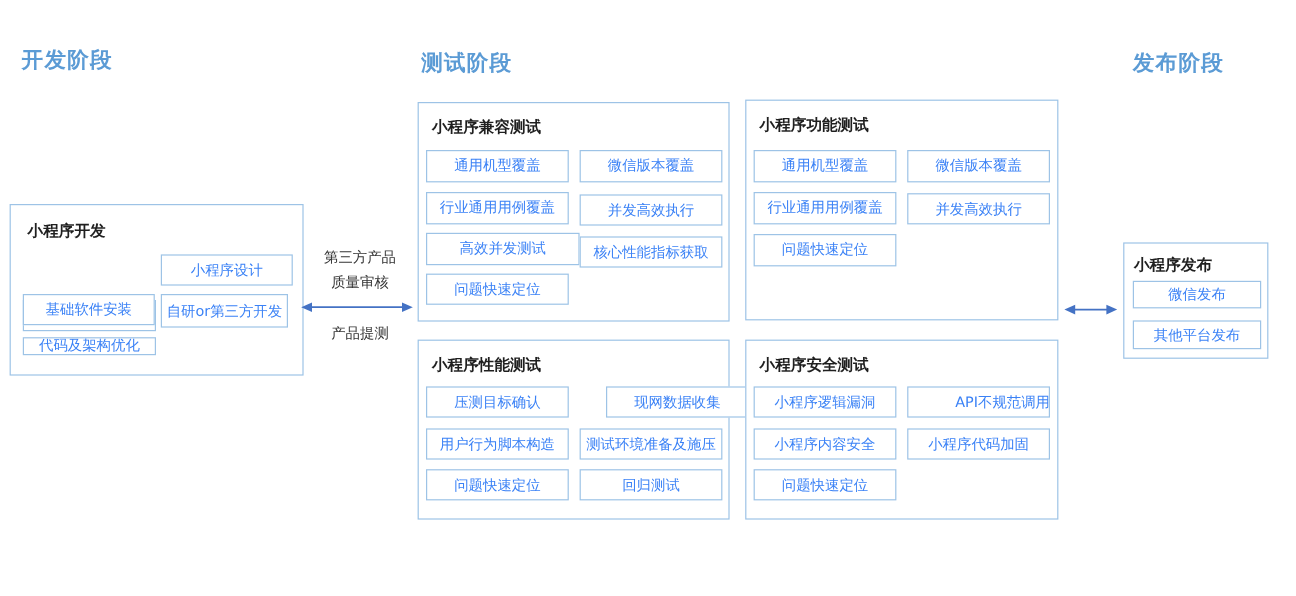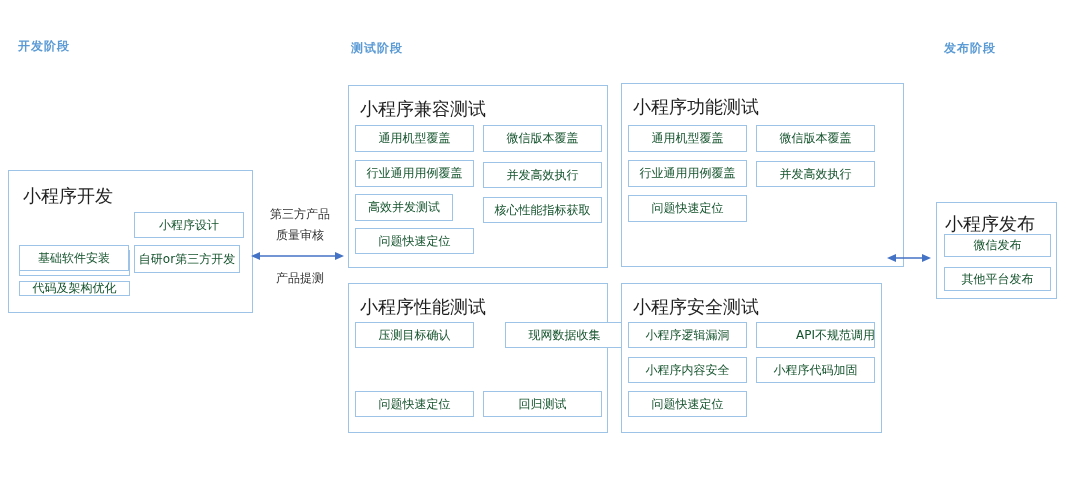--- a/index.html
+++ b/index.html
@@ -6,49 +6,49 @@
   body {
     width: 1080px; height: 497px;
     background: #ffffff;
     font-family: "DejaVu Sans", "Liberation Sans", sans-serif;
     position: relative;
     overflow: hidden;
   }
   .canvas { position: absolute; left: 0; top: 0; width: 1080px; height: 497px; }
   .phase-header {
     position: absolute;
-    font-size: 12px;
+    font-size: 18px;
     font-weight: bold;
     color: #5B9BD5;
     letter-spacing: 1px;
     white-space: nowrap;
   }
   .group-box {
     position: absolute;
     border: 1px solid #9DC3E6;
     background: #ffffff;
     box-sizing: border-box;
   }
   .group-title {
     position: absolute;
-    font-size: 18px;
-    font-weight: normal;
+    font-size: 13px;
+    font-weight: bold;
     color: #1f1f1f;
     white-space: nowrap;
   }
   .item {
     position: absolute;
     border: 1px solid #9DC3E6;
     background: #ffffff;
     box-sizing: border-box;
     display: flex;
     align-items: center;
     justify-content: center;
     font-size: 12px;
-    color: #14532d;
+    color: #3b82f6;
     white-space: nowrap;
     overflow: hidden;
   }
   .flow-label {
     position: absolute;
     width: 90px;
     text-align: center;
     font-size: 12px;
     color: #333333;
     white-space: nowrap;
@@ -79,41 +79,43 @@
     <line x1="8" y1="7" x2="87" y2="7" stroke="#4472C4" stroke-width="1.5"></line>
     <polygon points="1,7 10,3 10,11" fill="#4472C4"></polygon>
     <polygon points="94,7 85,3 85,11" fill="#4472C4"></polygon>
   </svg>
   <div class="flow-label" style="left:255px; top:270px;">产品提测</div>
 
   <div class="group-box" style="left:348px; top:85px; width:260px; height:183px;">
     <div class="group-title" style="left:11px; top:11px;">小程序兼容测试</div>
     <div class="item" style="left:6px; top:39px; width:119px; height:27px;">通用机型覆盖</div>
     <div class="item" style="left:6px; top:74px; width:119px; height:27px;">行业通用用例覆盖</div>
-    <div class="item" style="left:6px; top:108px; width:98px; height:27px;">高效并发测试</div>
+    <div class="item" style="left:6px; top:108px; width:128px; height:27px;">高效并发测试</div>
     <div class="item" style="left:6px; top:142px; width:119px; height:26px;">问题快速定位</div>
     <div class="item" style="left:134px; top:39px; width:119px; height:27px;">微信版本覆盖</div>
     <div class="item" style="left:134px; top:76px; width:119px; height:26px;">并发高效执行</div>
     <div class="item" style="left:134px; top:111px; width:119px; height:26px;">核心性能指标获取</div>
   </div>
 
-  <div class="group-box" style="left:621px; top:83px; width:283px; height:184px;">
+  <div class="group-box" style="left:621px; top:83px; width:261px; height:184px;">
     <div class="group-title" style="left:11px; top:11px;">小程序功能测试</div>
     <div class="item" style="left:6px; top:41px; width:119px; height:27px;">通用机型覆盖</div>
     <div class="item" style="left:6px; top:76px; width:119px; height:27px;">行业通用用例覆盖</div>
     <div class="item" style="left:6px; top:111px; width:119px; height:27px;">问题快速定位</div>
     <div class="item" style="left:134px; top:41px; width:119px; height:27px;">微信版本覆盖</div>
     <div class="item" style="left:134px; top:77px; width:119px; height:26px;">并发高效执行</div>
   </div>
 
   <div class="group-box" style="left:348px; top:283px; width:260px; height:150px;">
     <div class="group-title" style="left:11px; top:11px;">小程序性能测试</div>
     <div class="item" style="left:6px; top:38px; width:119px; height:26px;">压测目标确认</div>
+    <div class="item" style="left:6px; top:73px; width:119px; height:26px;">用户行为脚本构造</div>
     <div class="item" style="left:6px; top:107px; width:119px; height:26px;">问题快速定位</div>
     <div class="item" style="left:134px; top:38px; width:119px; height:26px;margin-left:22px;">现网数据收集</div>
+    <div class="item" style="left:134px; top:73px; width:119px; height:26px;">测试环境准备及施压</div>
     <div class="item" style="left:134px; top:107px; width:119px; height:26px;">回归测试</div>
   </div>
 
   <div class="group-box" style="left:621px; top:283px; width:261px; height:150px;">
     <div class="group-title" style="left:11px; top:11px;">小程序安全测试</div>
     <div class="item" style="left:6px; top:38px; width:119px; height:26px;">小程序逻辑漏洞</div>
     <div class="item" style="left:6px; top:73px; width:119px; height:26px;">小程序内容安全</div>
     <div class="item" style="left:6px; top:107px; width:119px; height:26px;">问题快速定位</div>
     <div class="item" style="left:134px; top:38px; width:119px; height:26px;padding-left:40px;">API不规范调用</div>
     <div class="item" style="left:134px; top:73px; width:119px; height:26px;">小程序代码加固</div>

